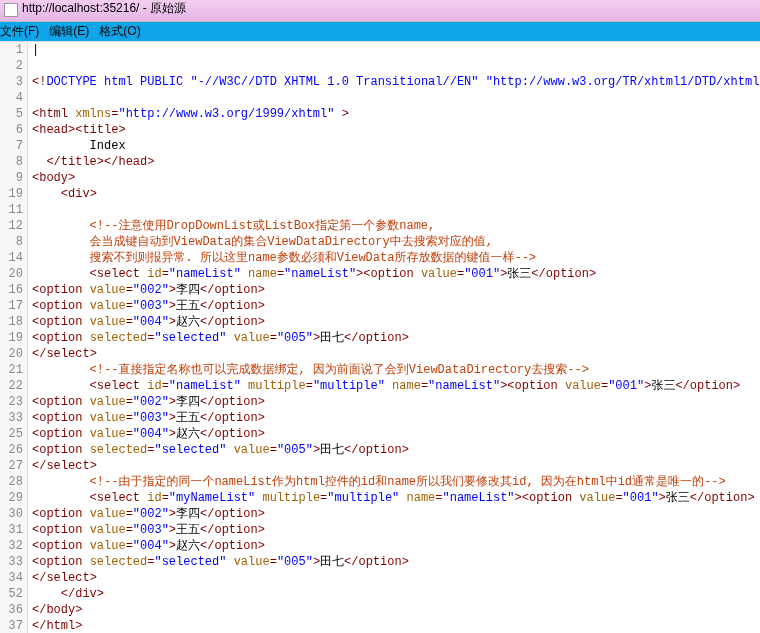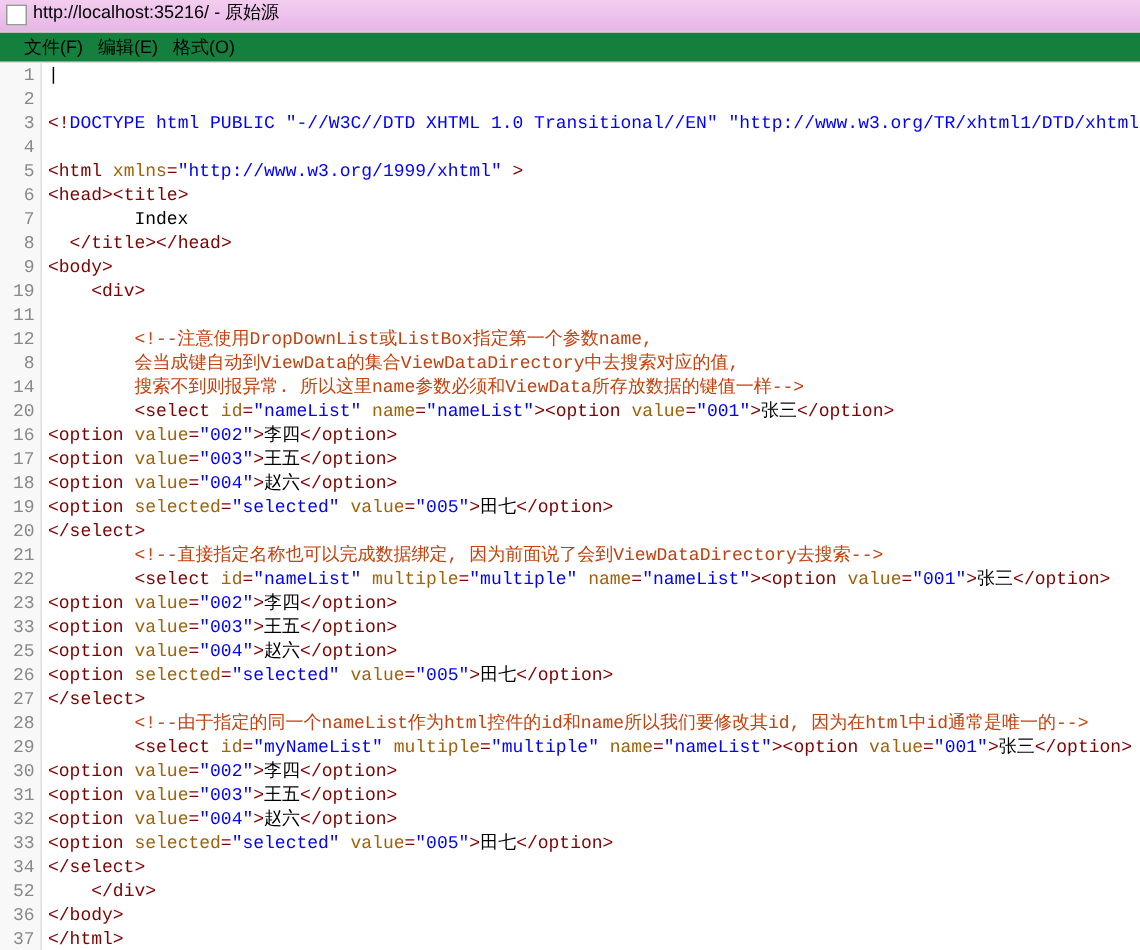--- a/index.html
+++ b/index.html
@@ -1,19 +1,19 @@
 <!DOCTYPE html>
 <html><head>
 <meta charset="utf-8">
 <style>
 *{margin:0;padding:0;box-sizing:border-box}
 body{font-family:Arial,sans-serif;font-size:12px;background:#fff;width:760px}
 .titlebar{background:linear-gradient(#f3cdf0,#e6b6e6);height:22px;display:flex;align-items:flex-end;padding:4px 4px;border-bottom:1px solid #bbb}
 .titlebar-icon{width:14px;height:14px;background:#fff;border:1px solid #999;margin-right:4px}
-.menubar{background:#15803d;height:20px;display:flex;align-items:center;padding:0 16px;border-bottom:1px solid #ddd;font-size:12px}
+.menubar{background:#0ea5e9;height:20px;display:flex;align-items:center;padding:0 0;border-bottom:1px solid #ddd;font-size:12px}
 .menubar span{margin-right:10px;cursor:default}
 .editor{display:flex;background:#fff;font-family:'Courier New',monospace;font-size:12px;line-height:16px}
 .gutter{width:28px;text-align:right;color:#888;background:#f8f8f8;border-right:1px solid #ddd;padding-right:4px;user-select:none}
 .code{flex:1;padding-left:4px;white-space:pre;overflow:hidden}
 .line{height:16px}
 
 .t{color:#800000} 
 .n{color:#800000} 
 .a{color:#a16207} 
 .v{color:#0000ff} 

